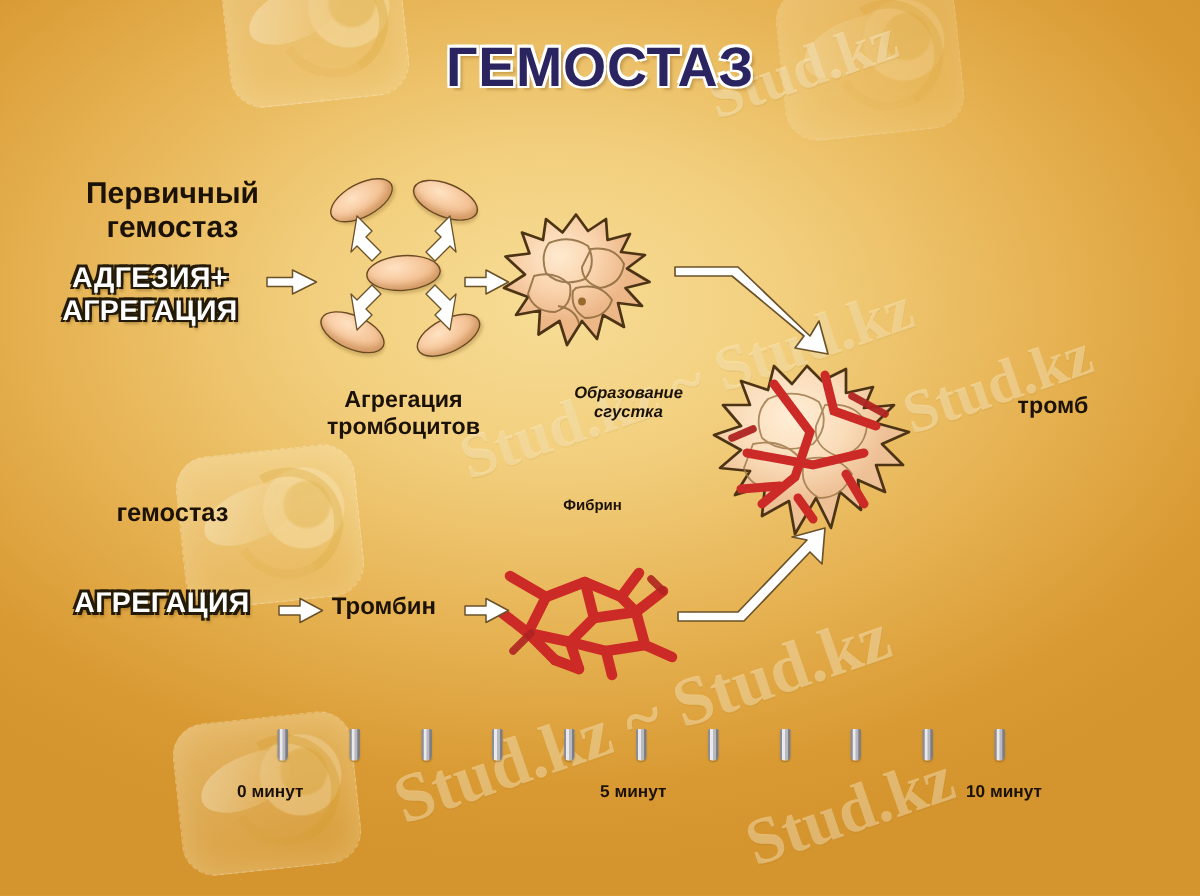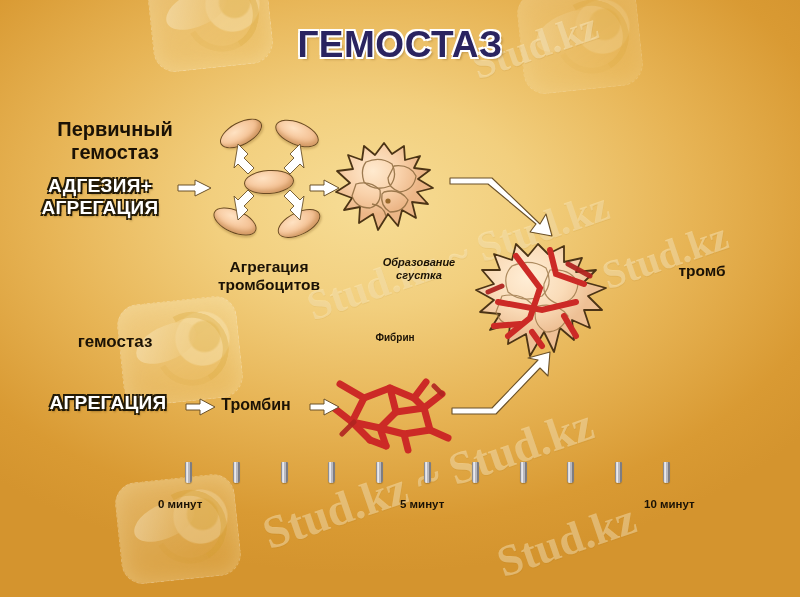--- a/index.html
+++ b/index.html
@@ -59,21 +59,21 @@
       -1.7px -1.7px 0 #231a07, 1.7px -1.7px 0 #231a07,
       -1.7px  1.7px 0 #231a07, 1.7px  1.7px 0 #231a07,
        0 0 2px #231a07, 2px 3px 2px rgba(90,60,10,.35);
   }
 
   
   .arrow{position:absolute;}
   .arrow svg{display:block;overflow:visible;}
 
   
-  #timeline{position:absolute;left:0;top:462px;width:790px;height:60px;}
+  #timeline{position:absolute;left:0;top:486px;width:790px;height:60px;}
   .tube{
     position:absolute;top:0;width:7px;height:21px;border-radius:1px 1px 3px 3px;
     background:linear-gradient(90deg,#8e8e92 0 18%, #e9e9ee 22% 45%, #b9b9c0 50% 72%, #7d7d83 78% 100%);
     box-shadow:0 1px 1px rgba(90,60,15,.35);
   }
   .tmark{position:absolute;top:36px;font-size:11.5px;font-weight:700;color:#1b1205;white-space:nowrap;}
 
   
   .cell{position:absolute;}
   .plt{

